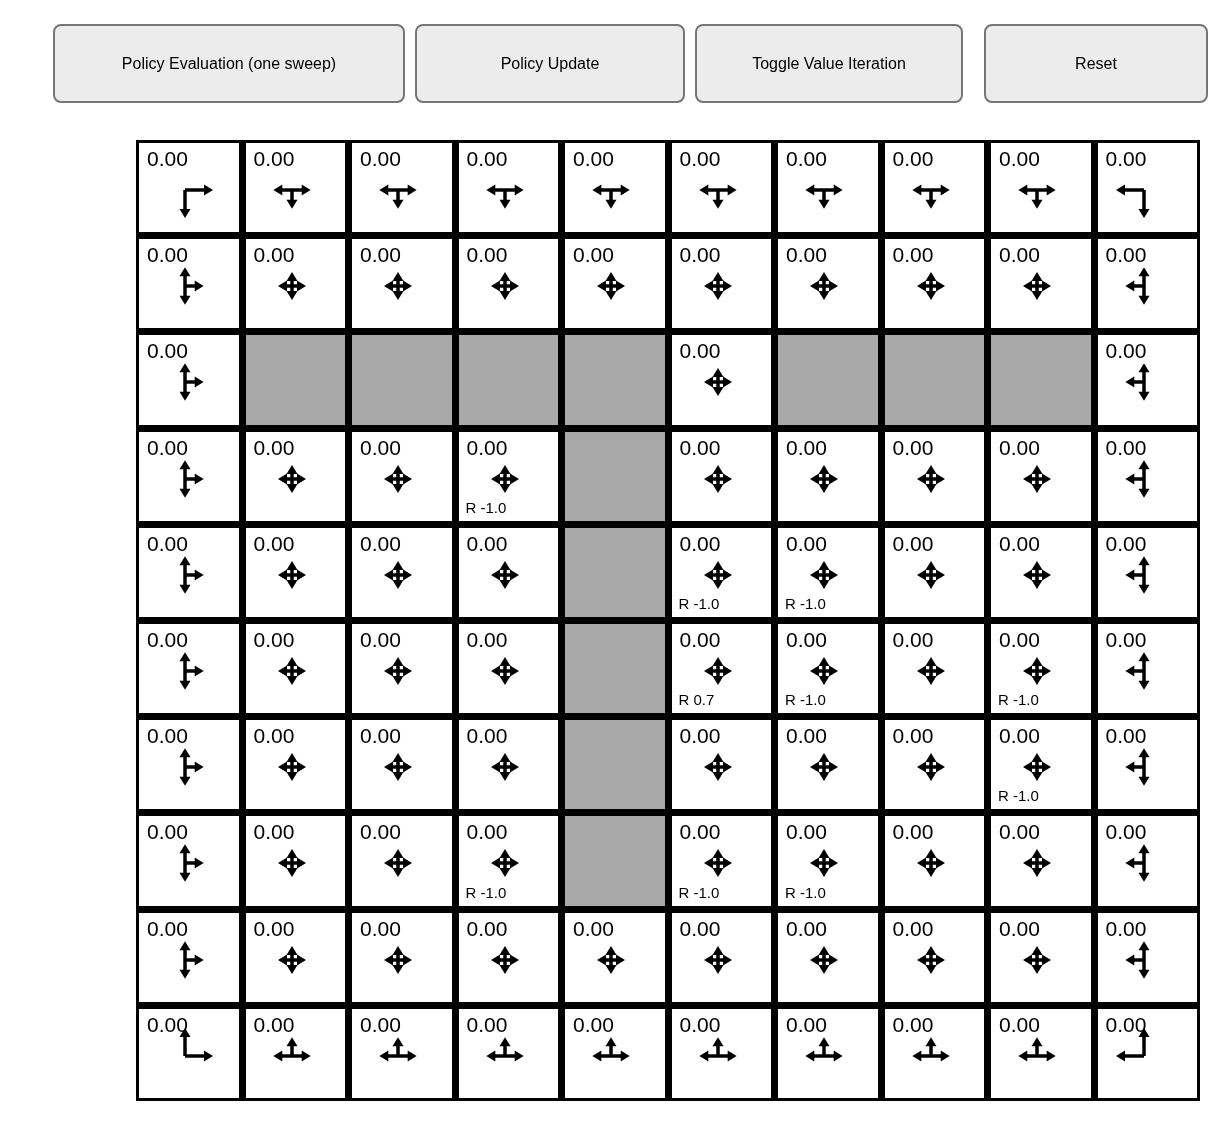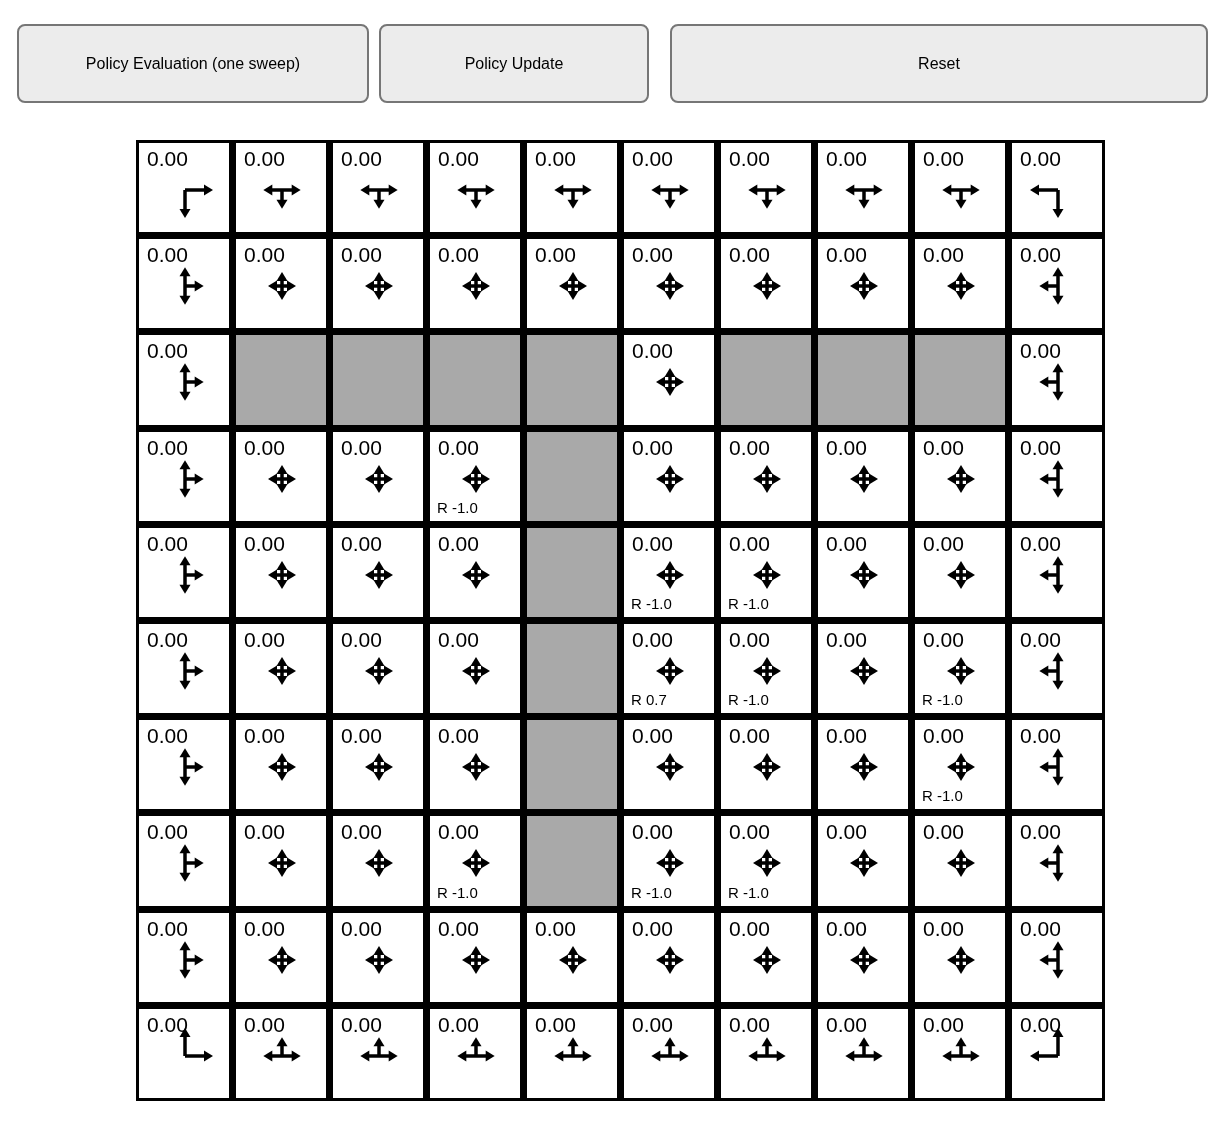--- a/index.html
+++ b/index.html
@@ -20,28 +20,28 @@
   .toolbar button {
     height: 79px;
     background: #ececec;
     border: 2px solid #767676;
     border-radius: 8px;
     font-family: "Liberation Sans", sans-serif;
     font-size: 16px;
     color: #000;
     cursor: pointer;
   }
-  .toolbar button.b0 { flex: 0 0 352px; }
+  .toolbar button.b0 { flex: 0 0 352px; margin-left: 36px; }
   .toolbar button.b1 { flex: 0 0 270px; }
   .toolbar button.b2 { flex: 0 0 268px; }
   .toolbar button.b3 { flex: 1; margin-left: 11px; }
   .grid {
     position: absolute;
     left: 136px; top: 140px;
-    width: 969px; height: 961px;
+    width: 1064px; height: 961px;
     background: #000;
     display: grid;
     grid-template-columns: repeat(10, 1fr);
     grid-template-rows: repeat(10, 1fr);
     gap: 7px;
     padding: 3px;
   }
   .cell {
     position: relative;
     background: #ffffff;
@@ -64,20 +64,21 @@
     font-size: 15px;
     color: #000;
   }
 </style>
 </head>
 <body>
 
 <div class="toolbar">
   <button class="b0">Policy Evaluation (one sweep)</button>
   <button class="b1">Policy Update</button>
+  <button class="b2">Toggle Value Iteration</button>
   <button class="b3">Reset</button>
 </div>
 
 <div class="grid">
     <div class="cell">
       <div class="value">0.00</div>
       <svg class="arrows" width="64" height="64" viewBox="-32 -32 64 64">
         <line x1="0" y1="0" x2="0" y2="20" stroke="#000000" stroke-width="3.5"></line>
         <polygon fill="#000000" points="0,28 -5.5,19 5.5,19"></polygon>
         <line x1="0" y1="0" x2="20" y2="0" stroke="#000000" stroke-width="3.5"></line>

